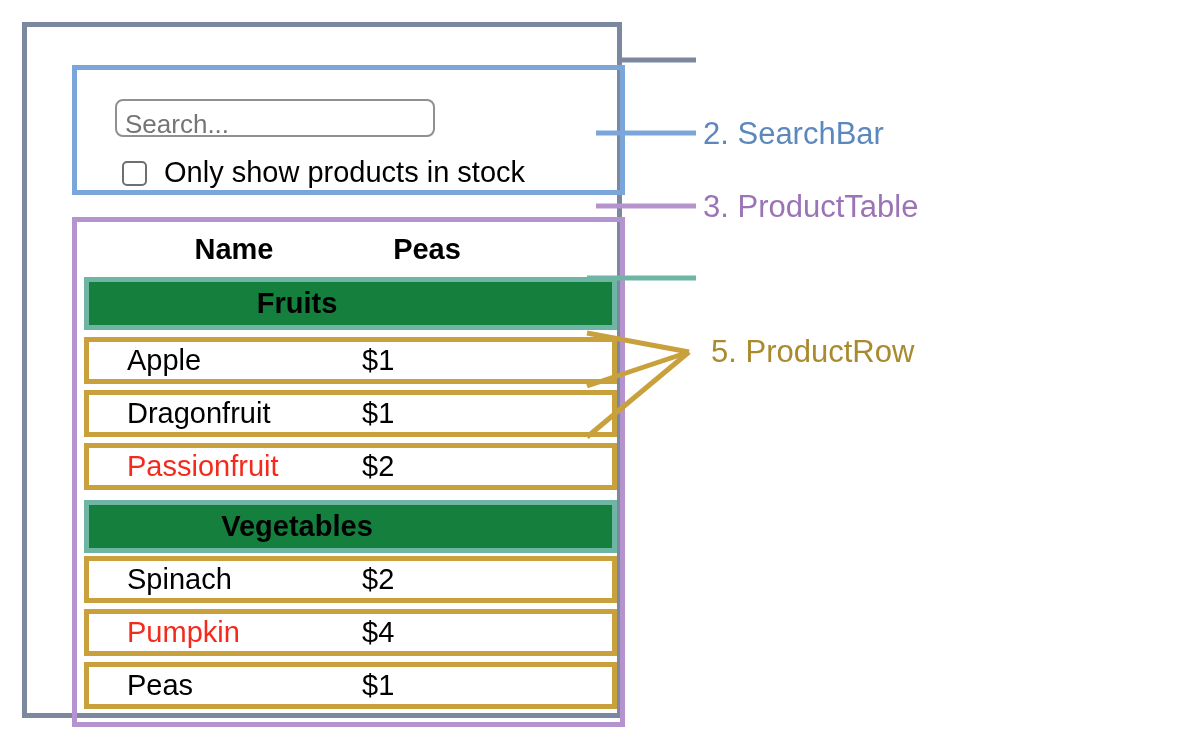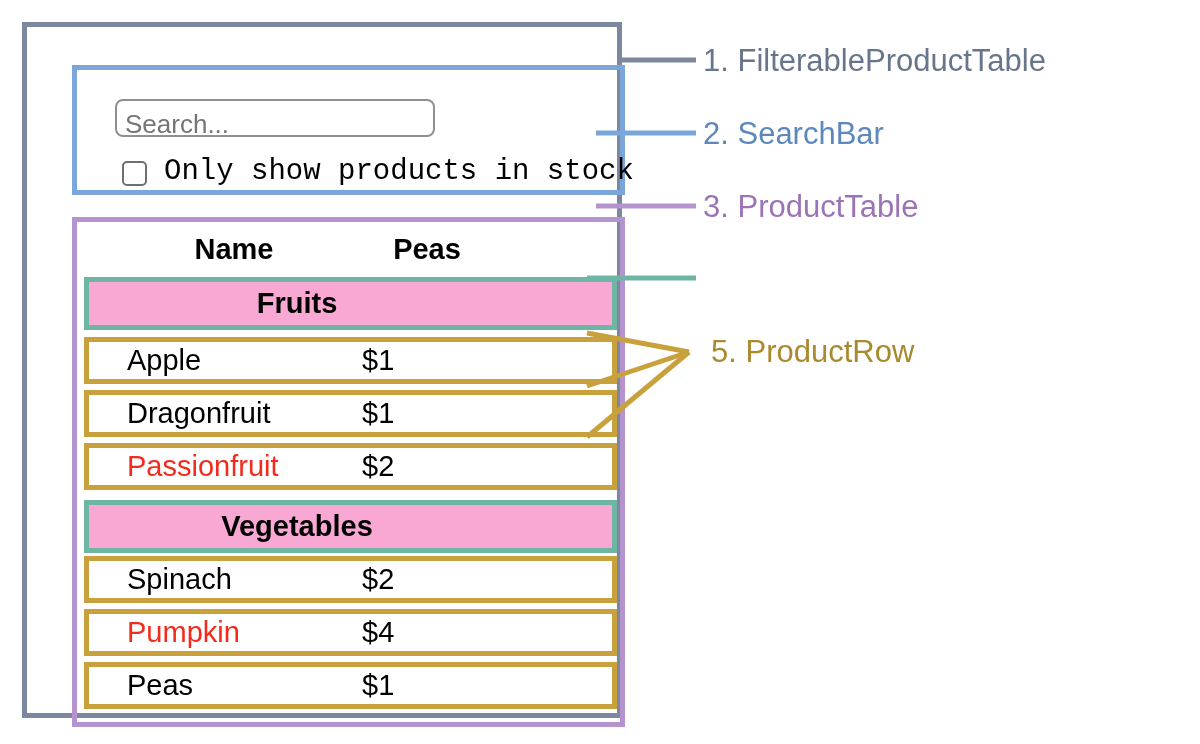--- a/index.html
+++ b/index.html
@@ -17,31 +17,31 @@
   
   .search-input{position:absolute;left:38px;top:29px;width:320px;height:38px;
              box-sizing:border-box;border:2px solid #909090;border-radius:8px;
              font-family:"Liberation Sans",sans-serif;font-size:26px;color:#333;
              padding:12px 0 0 8px;outline:none;}
   .search-input::placeholder{color:#757575;opacity:1;}
   .checkbox{position:absolute;left:45px;top:91px;width:25px;height:25px;
              box-sizing:border-box;border:2px solid #6f6f6f;border-radius:5px;
              background:#fff;cursor:pointer;}
   .checkbox-label{position:absolute;left:87px;top:86px;font-size:29px;color:#000;
-             line-height:32px;white-space:nowrap;font-family:Liberation Mono, monospace;}
+             line-height:32px;white-space:nowrap;}
 
   
   .th{position:absolute;height:44px;line-height:44px;top:5px;text-align:center;
              font-weight:700;font-size:29px;color:#000;}
   .th-name{left:7px;width:300px;}
   .th-price{left:280px;width:140px;}
 
   
   .cat-row{position:absolute;left:7px;width:533px;height:53px;box-sizing:border-box;
-             border:5px solid #6fb5a4;background:#f9a8d4;}
+             border:5px solid #6fb5a4;background:#15803d;}
   .cat-label{position:absolute;left:0;top:0;width:416px;height:43px;line-height:43px;
              text-align:center;font-weight:700;font-size:29px;color:#000;}
   .prod-row{position:absolute;left:7px;width:533px;height:47px;box-sizing:border-box;
              border:5px solid #c9a13c;background:#fff;padding-left:37px;}
   .cell-name{position:absolute;left:38px;top:0;height:37px;line-height:37px;
              font-size:29px;color:#000;white-space:nowrap;}
   .cell-price{position:absolute;left:273px;top:0;height:37px;line-height:37px;
              font-size:29px;color:#000;white-space:nowrap;}
 
   
@@ -106,17 +106,16 @@
   <svg class="overlay" width="1200" height="744" viewBox="0 0 1200 744">
     <line x1="620" y1="60" x2="696" y2="60" stroke-width="5" stroke="#7c889e"></line>
     <line x1="596" y1="133" x2="696" y2="133" stroke-width="5" stroke="#7aa6da"></line>
     <line x1="596" y1="206" x2="696" y2="206" stroke-width="5" stroke="#b593cf"></line>
     <line x1="587" y1="278" x2="696" y2="278" stroke-width="5" stroke="#6fb5a4"></line>
     <line x1="587" y1="333" x2="689" y2="352" stroke-width="5" stroke="#c9a13c"></line>
     <line x1="587" y1="386" x2="689" y2="352" stroke-width="5" stroke="#c9a13c"></line>
     <line x1="587" y1="437" x2="689" y2="352" stroke-width="5" stroke="#c9a13c"></line>
   </svg>
 
-  <span class="anno" style="left: 703px; top: 43px; color: rgb(104, 117, 139);">1. FilterableProductTable</span>
   <span class="anno" style="left: 703px; top: 116px; color: rgb(92, 136, 189);">2. SearchBar</span>
   <span class="anno" style="left: 703px; top: 189px; color: rgb(155, 116, 182);">3. ProductTable</span>
   <span class="anno" style="left: 711px; top: 334px; color: rgb(170, 138, 46);">5. ProductRow</span>
 </div>
 
 </body></html>

